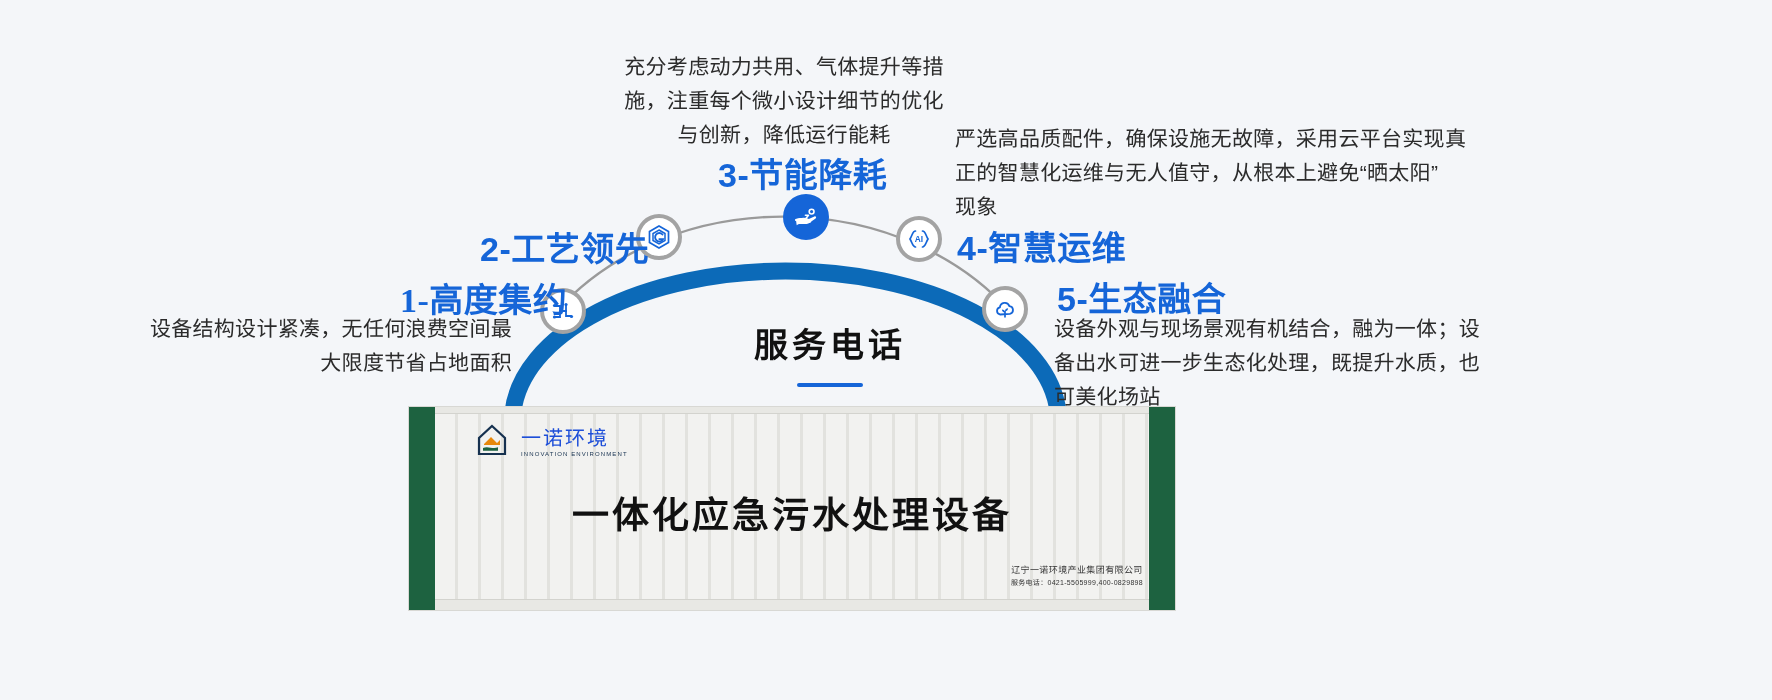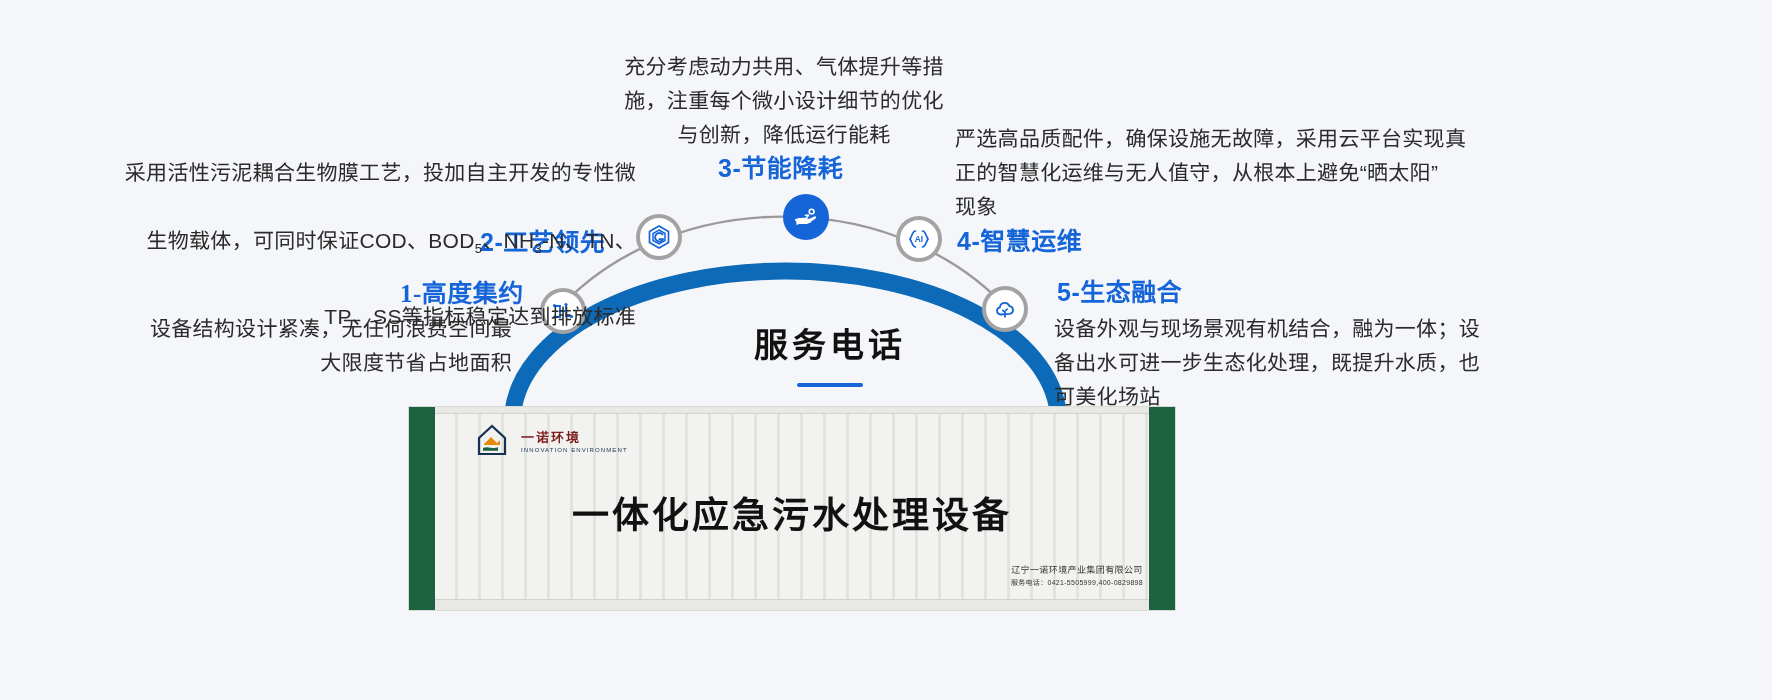--- a/index.html
+++ b/index.html
@@ -18,21 +18,21 @@
     color:#2b2b2b;
     font-size:21px;
     line-height:34px;
     letter-spacing:.3px;
     white-space:pre-line;
   }
   .label{
     position:absolute;
     color:#1565d8;
     font-weight:bold;
-    font-size:25px;
+    font-size:34px;
     letter-spacing:.5px;
     white-space:nowrap;
   }
   sub{font-size:.62em;vertical-align:sub;}
 
   
   #arcLayer{position:absolute;left:0;top:0;width:1772px;height:700px;pointer-events:none;}
 
   
   .node{
@@ -87,21 +87,21 @@
   }
   #container .railBot{
     position:absolute;left:26px;right:26px;bottom:0;height:10px;background:#e8e8e4;
     border-top:1px solid #d3d3ce;
   }
   #logoBlock{
     position:absolute;left:62px;top:16px;display:flex;align-items:center;gap:8px;
   }
   #logoBlock .mark{width:42px;height:38px;}
   #logoBlock .wordmark{line-height:1;}
-  #logoBlock .cn{font-size:13px;font-weight:bold;color:#7f1d1d;letter-spacing:2px;}
+  #logoBlock .cn{font-size:20px;font-weight:normal;color:#1d4ed8;letter-spacing:2px;}
   #logoBlock .en{font-size:6px;color:#16314f;letter-spacing:1.1px;margin-top:3px;}
   #prodTitle{
     position:absolute;left:0;right:0;top:78px;
     text-align:center;
     font-size:37px;font-weight:bold;color:#111;letter-spacing:3px;
   }
   #company{
     position:absolute;right:32px;bottom:22px;text-align:center;line-height:1.5;
   }
   #company .c1{font-size:9px;color:#333;letter-spacing:.4px;}
@@ -178,25 +178,20 @@
       </svg>
     </span>
   </div>
 
   <div class="label" style="left:400px;top:273px;font-family:Liberation Serif, serif;">1-高度集约</div>
   <div class="label" style="left:480px;top:222px;">2-工艺领先</div>
   <div class="label" style="left:718px;top:148px;">3-节能降耗</div>
   <div class="label" style="left:957px;top:221px;">4-智慧运维</div>
   <div class="label" style="left:1057px;top:272px;">5-生态融合</div>
 
-  <div class="desc" style="left:46px;top:122px;width:590px;text-align:right;">
-    <div>采用活性污泥耦合生物膜工艺，投加自主开发的专性微</div>
-    <div><span>生物载体，可同时保证COD、BOD</span><sub>5</sub><span>、NH</span><sub>3</sub><span>-N、TN、</span></div>
-    <div>TP、SS等指标稳定达到排放标准</div>
-  </div>
 
   <div class="desc" style="left:604px;top:38px;width:360px;text-align:center;margin-top:12px;">充分考虑动力共用、气体提升等措
 施，注重每个微小设计细节的优化
 与创新，降低运行能耗</div>
 
   <div class="desc" style="left:955px;top:122px;width:600px;text-align:left;">严选高品质配件，确保设施无故障，采用云平台实现真
 正的智慧化运维与无人值守，从根本上避免“晒太阳”
 现象</div>
 
   <div class="desc" style="left:112px;top:312px;width:400px;text-align:right;">设备结构设计紧凑，无任何浪费空间最

